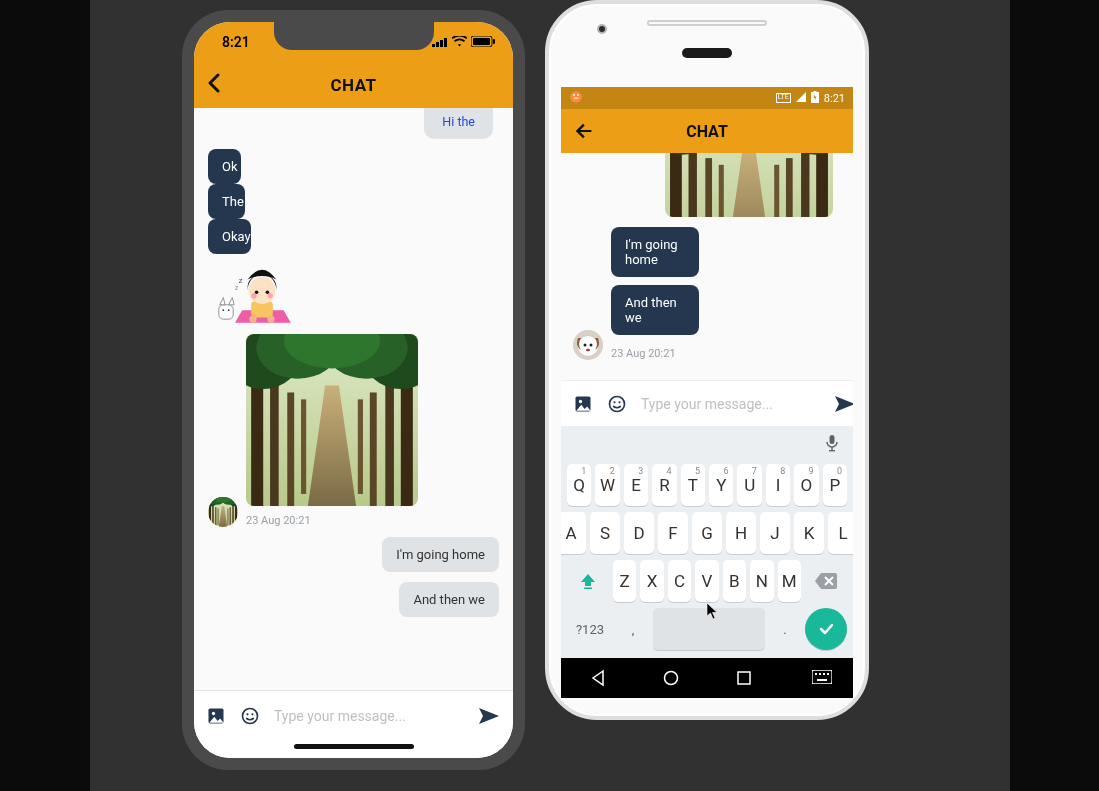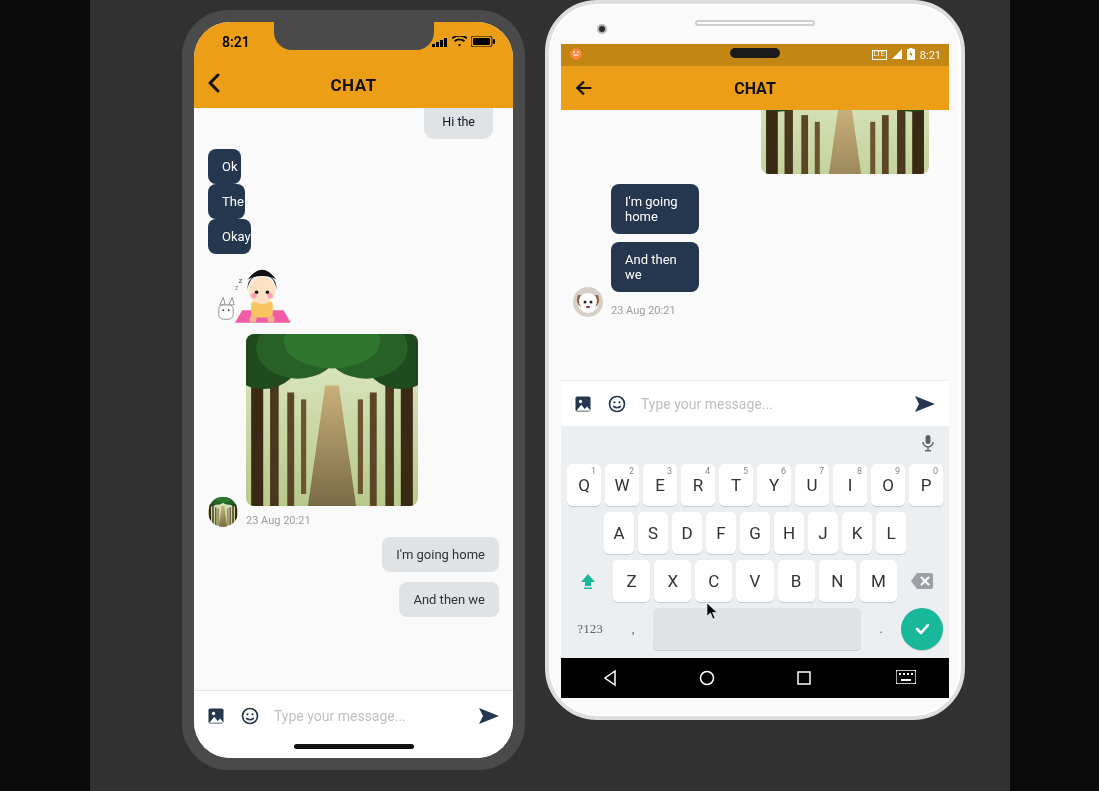--- a/index.html
+++ b/index.html
@@ -98,21 +98,21 @@
     border-radius: 8px;
     font-size: 13px;
     max-width: 75%;
   }
   .row { display: flex; }
   .row.left { justify-content: flex-start; gap:8px; align-items:flex-end;}
   .row.right { justify-content: flex-end; }
   .stack-left { display:flex; flex-direction:column; align-items:flex-start; }
   .clip-top {
     background:#dfe3e6;
-    color:#0f172a;
+    color:#1d4ed8;
     font-size:12.5px;
     border-radius: 0 0 10px 10px;
     padding: 6px 18px 10px 18px;
     align-self:flex-end;
     margin-top:-4px;
     margin-right:6px;
   }
   .sticker {
     width: 90px; height: 80px;
     position: relative;
@@ -149,25 +149,25 @@
     height: 18px; display:flex; justify-content:center; align-items:flex-start; background:#fff;
   }
   .home-indicator div {
     width: 120px; height:5px; background:#111; border-radius:3px; margin-top:4px;
   }
 
   
   .pixel {
     position: absolute;
     left: 455px; top: 0;
-    width: 420px; height: 720px;
+    width: 324px; height: 720px;
     background: #fafafa;
     border: 4px solid #dedede;
     border-radius: 52px;
-    padding: 40px 12px 18px 12px;
+    padding: 83px 12px 18px 12px;
     box-shadow: inset 0 0 0 2px #fff;
     display: flex; flex-direction: column;
   }
   .pixel .top-hw {
     position:absolute; top:16px; left:0; right:0;
     display:flex; justify-content:center; align-items:center; gap:0;
   }
   .pixel .cam { position:absolute; left:48px; top:20px; width:10px; height:10px; background:#2c2c2c; border-radius:50%; border:2px solid #b5b5b5;}
   .pixel .speaker-slot { width:120px; height:6px; border:2px solid #cfcfcf; border-radius:6px;}
   .pixel .earpiece { position:absolute; top:44px; left:50%; transform:translateX(-50%); width:50px; height:10px; background:#1a1a1a; border-radius:6px;}
@@ -212,21 +212,21 @@
   .kbd .hintbar { height:26px; display:flex; justify-content:flex-end; align-items:center; padding:0 10px; color:#5f6368;}
   .kbd .krow { display:flex; gap:4px; padding:0 2px;}
   .kbd .krow.center { justify-content:center; }
   .key {
     flex:1; height:42px; background:#fff; border-radius:5px;
     box-shadow: 0 1px 0 rgba(0,0,0,.15);
     display:flex; align-items:center; justify-content:center;
     font-size:17px; color:#333; position:relative; cursor:pointer;
   }
   .key .num { position:absolute; top:2px; right:5px; font-size:9px; color:#888;}
-  .key.fn { background:#eceff1; box-shadow:none; font-size:13px; color:#5f6368;font-family:Liberation Serif, serif;}
+  .key.fn { background:#eceff1; box-shadow:none; font-size:13px; color:#5f6368;}
   .key.shift { background:#eceff1; box-shadow:none; color:#19b89a;}
   .key.space { flex:4; background:#dfe3e6;}
   .key.enter { background:#19b89a; color:#fff; border-radius:50%; width:42px; flex:0 0 42px;}
   .key.bksp { background:#eceff1; box-shadow:none; color:#5f6368; flex:0 0 42px;}
   .fixedw { flex:0 0 32px;}
   .cursor-ptr {
     position:absolute; left:616px; top:602px; width:12px; height:18px; z-index:20;
     pointer-events:none;
   }
 

